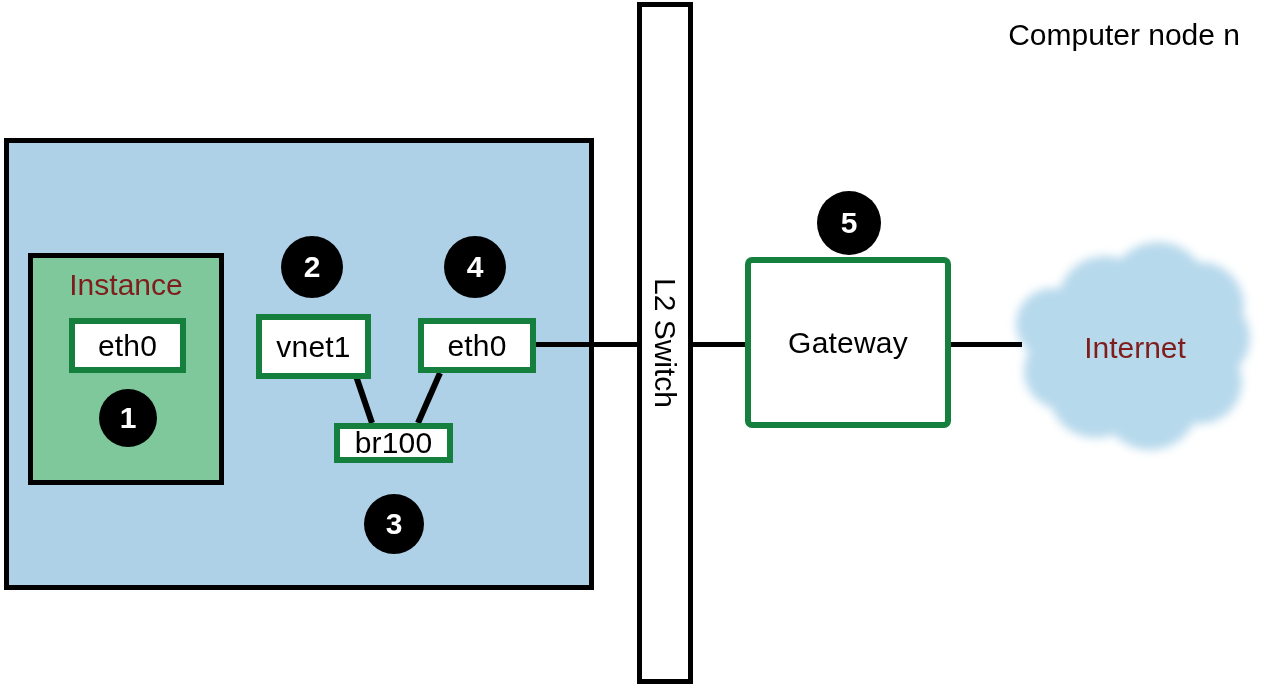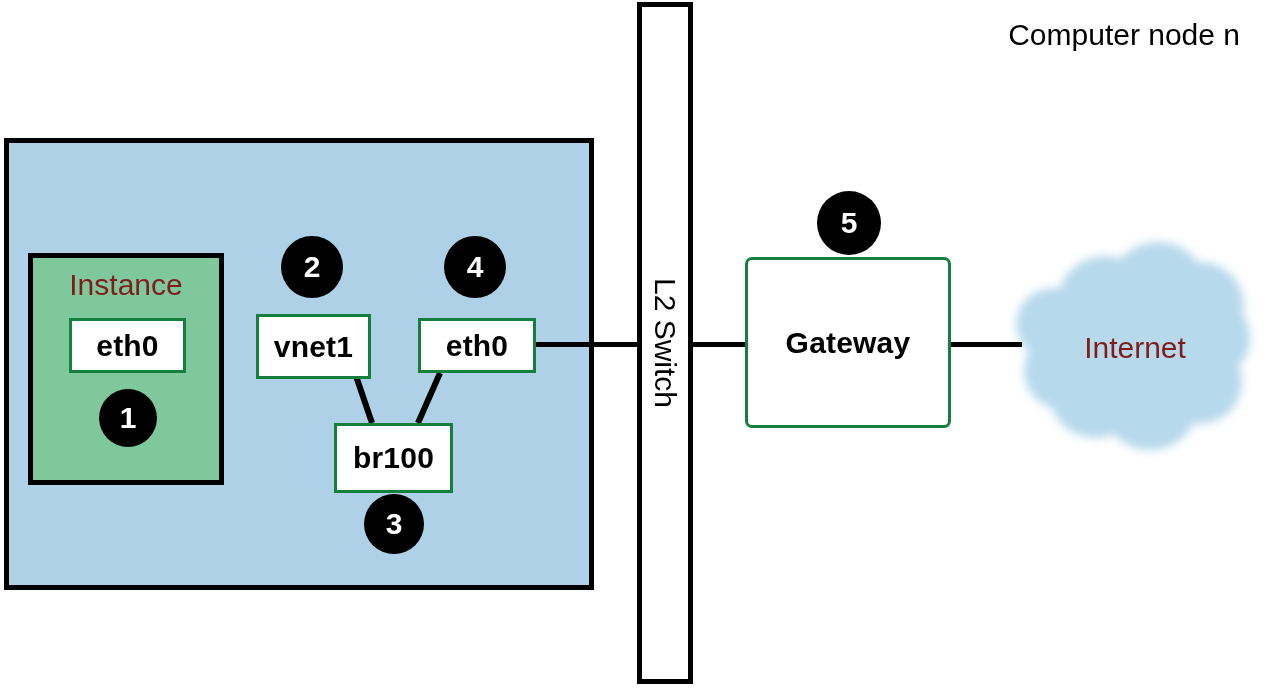--- a/index.html
+++ b/index.html
@@ -15,30 +15,29 @@
     width: 1268px;
     height: 690px;
     background: #ffffff;
     overflow: hidden;
   }
 
   
   .node-box {
     position: absolute;
     background: #ffffff;
-    border: 3px solid #15803d;
+    border: 6px solid #15803d;
     box-sizing: border-box;
     display: flex;
     align-items: center;
     justify-content: center;
     font-size: 30px;
     color: #000000;
     letter-spacing: .2px;
     z-index: 6;
-    font-weight: bold;
   }
   .badge {
     position: absolute;
     border-radius: 50%;
     background: #000000;
     color: #ffffff;
     display: flex;
     align-items: center;
     justify-content: center;
     font-weight: bold;
@@ -194,21 +193,21 @@
     <span>2</span>
   </div>
 
   <div class="node-box" style="left:418px; top:318px; width:118px; height:55px;">
     <span>eth0</span>
   </div>
   <div class="badge" style="left:444px; top:236px; width:62px; height:62px;">
     <span>4</span>
   </div>
 
-  <div class="node-box" style="left:334px; top:423px; width:119px; height:70px;">
+  <div class="node-box" style="left:334px; top:423px; width:119px; height:40px;">
     <span>br100</span>
   </div>
   <div class="badge" style="left:364px; top:494px; width:60px; height:60px;">
     <span>3</span>
   </div>
 
   <svg id="diagonals">
     <line x1="355" y1="373" x2="372" y2="423" stroke="#000000" stroke-width="6"></line>
     <line x1="440" y1="373" x2="418" y2="423" stroke="#000000" stroke-width="6"></line>
   </svg>

